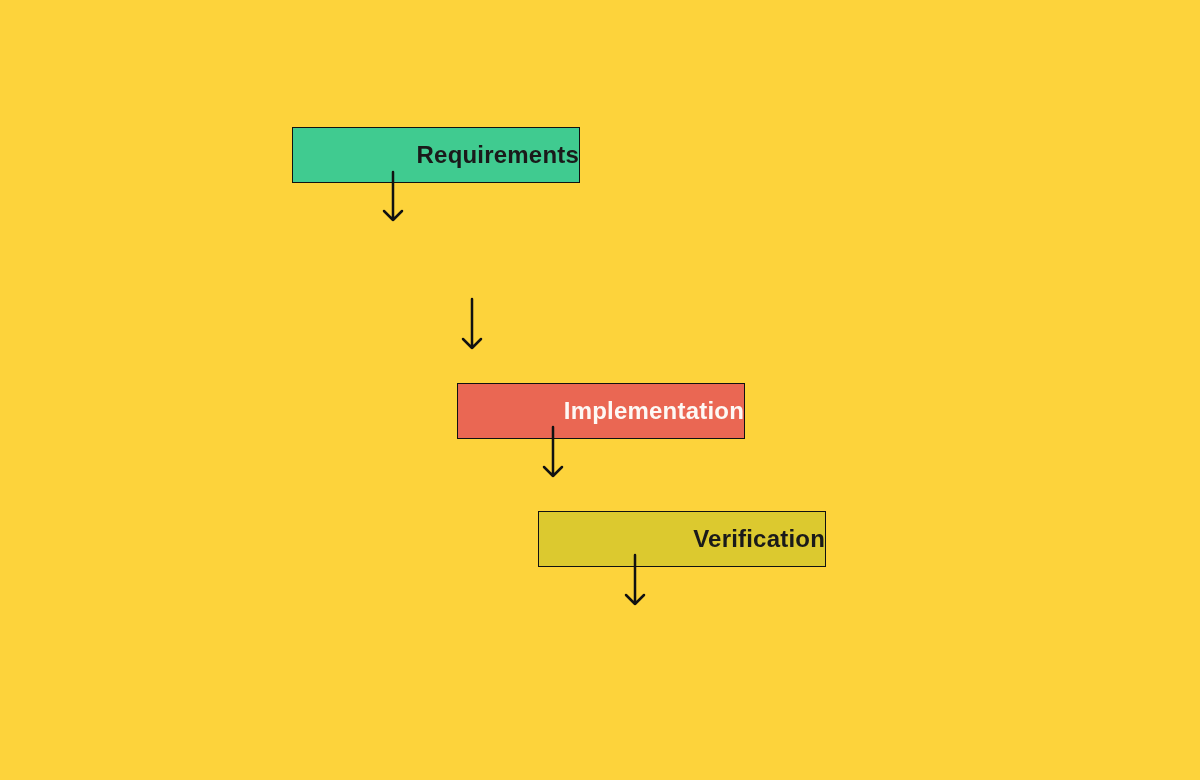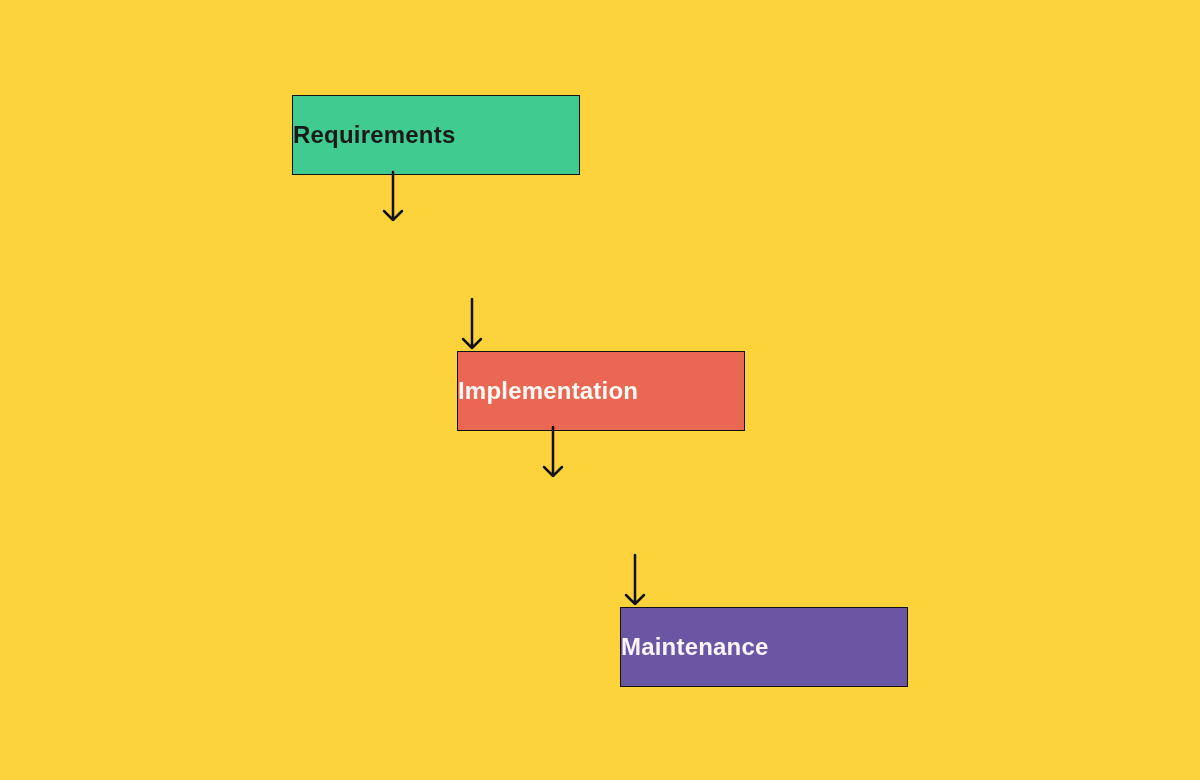--- a/index.html
+++ b/index.html
@@ -15,29 +15,30 @@
   .arrow-layer {
     position: absolute;
     left: 0; top: 0;
     width: 1200px; height: 780px;
     pointer-events: none;
   }
 
   .box {
     position: absolute;
     width: 288px;
-    height: 80px;
+    height: 56px;
     border: 1.5px solid #111111;
     box-sizing: border-box;
     display: flex;
     align-items: center;
-    justify-content: flex-start;
+    justify-content: flex-end;
     font-size: 24px;
     font-weight: 700;
     letter-spacing: 0.2px;
+    margin-top: 32px;
   }
 
   .step-1 { left: 292px; top: 95px;  }
   .step-2 { left: 375px; top: 223px; }
   .step-3 { left: 457px; top: 351px; }
   .step-4 { left: 538px; top: 479px; }
   .step-5 { left: 620px; top: 607px; }
 </style>
 </head>
 <body>
@@ -46,24 +47,24 @@
 
   <div class="box step-1" style="background-color: rgb(64, 203, 144); color: rgb(26, 26, 26);">
     <span>Requirements</span>
   </div>
 
 
   <div class="box step-3" style="background-color: rgb(234, 103, 83); color: rgb(253, 249, 245);">
     <span>Implementation</span>
   </div>
 
+  <div class="box step-4" style="background-color: rgb(220, 201, 47); color: rgb(26, 26, 26);">
+    <span>Verification</span>
+  </div>
 
-  <div class="box step-5" style="background-color: rgb(107, 86, 163); color: rgb(248, 244, 250);">
-    <span>Maintenance</span>
-  </div>
 
   <svg class="arrow-layer" viewBox="0 0 1200 780">
     <g fill="none" stroke-width="2.5" stroke-linecap="round" stroke-linejoin="round" stroke="#111111">
       <path d="M393 172 V220 M384 211 L393 220 L402 211"></path>
       <path d="M472 299 V348 M463 339 L472 348 L481 339"></path>
       <path d="M553 427 V476 M544 467 L553 476 L562 467"></path>
       <path d="M635 555 V604 M626 595 L635 604 L644 595"></path>
     </g>
   </svg>
 

